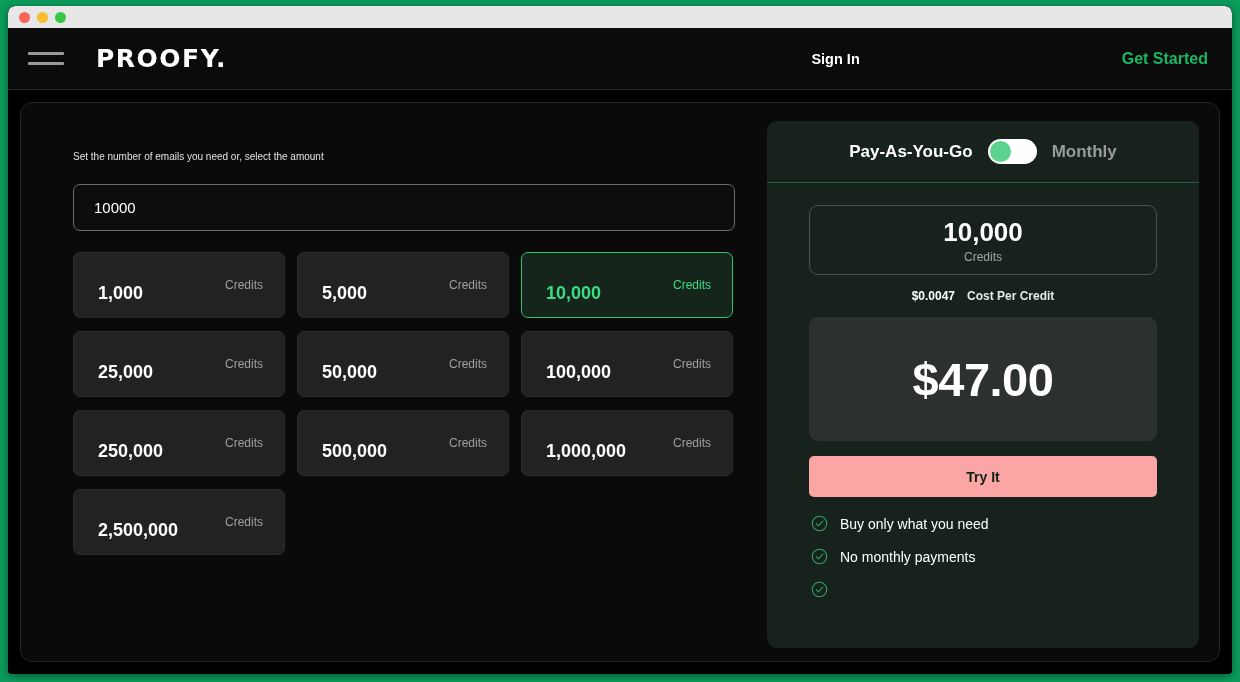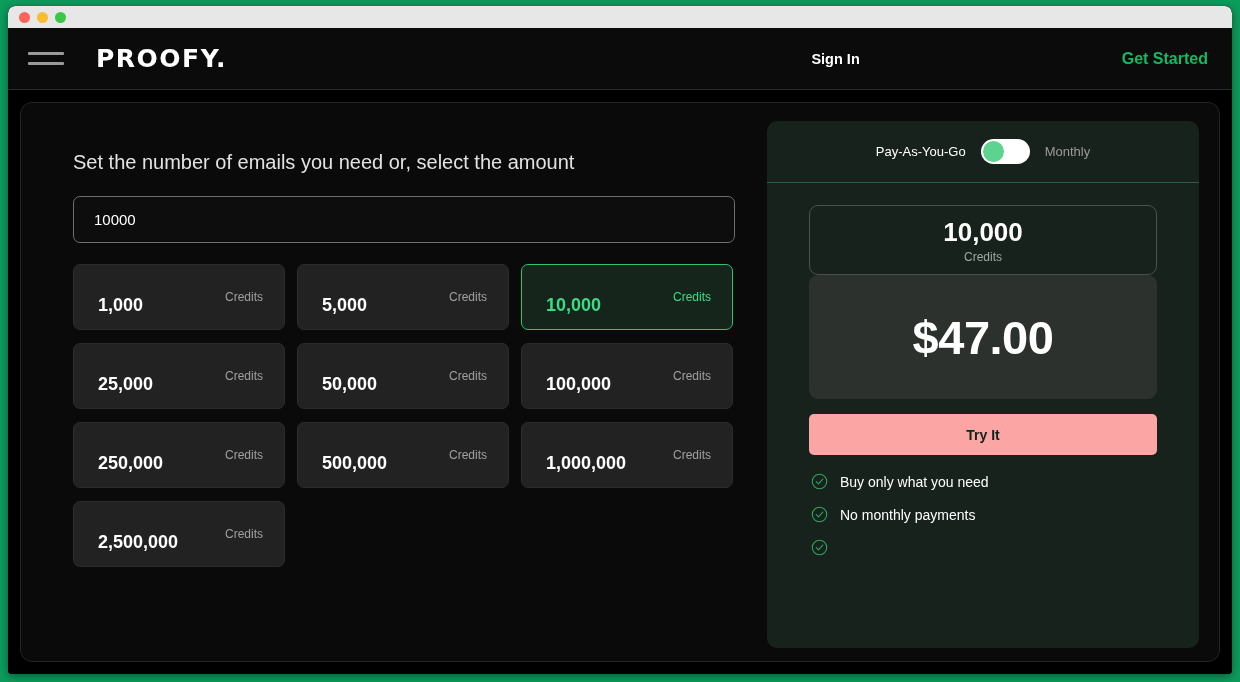--- a/index.html
+++ b/index.html
@@ -129,21 +129,21 @@
   }
   .headline {
     color: #ffffff;
     font-size: 31px;
     font-weight: 700;
     letter-spacing: -0.2px;
     margin-bottom: 10px;
   }
   .subline {
     color: #e2e2e2;
-    font-size: 20px;
+    font-size: 10px;
     font-weight: 400;
     margin-bottom: 22px;
   }
   .amount-input {
     width: 662px;
     height: 47px;
     background: #0d0d0d;
     border: 1px solid #6e6e6e;
     border-radius: 7px;
     color: #ffffff;
@@ -203,22 +203,22 @@
   .toggle-row {
     height: 62px;
     flex-shrink: 0;
     display: flex;
     align-items: center;
     justify-content: center;
     gap: 15px;
     border-bottom: 1px solid #2c5c3f;
   }
   .toggle-label {
-    font-size: 13px;
-    font-weight: 400;
+    font-size: 17px;
+    font-weight: 700;
   }
   .toggle-label.active   { color: #ffffff; }
   .toggle-label.inactive { color: #9a9a9a; }
   .switch {
     width: 49px;
     height: 25px;
     background: #ffffff;
     border-radius: 13px;
     position: relative;
     cursor: pointer;
@@ -417,20 +417,24 @@
           <span class="toggle-label inactive">Monthly</span>
         </div>
 
         <div class="panel-body">
 
           <div class="credits-box">
             <div class="num">10,000</div>
             <div class="cap">Credits</div>
           </div>
 
+          <div class="cost-row">
+            <span class="price">$0.0047</span>
+            <span class="cap">Cost Per Credit</span>
+          </div>
 
           <div class="price-box">
             <div class="big">$47.00</div>
           </div>
 
           <button class="try-btn">Try It</button>
 
           <div class="features">
 
             <div class="feature">

